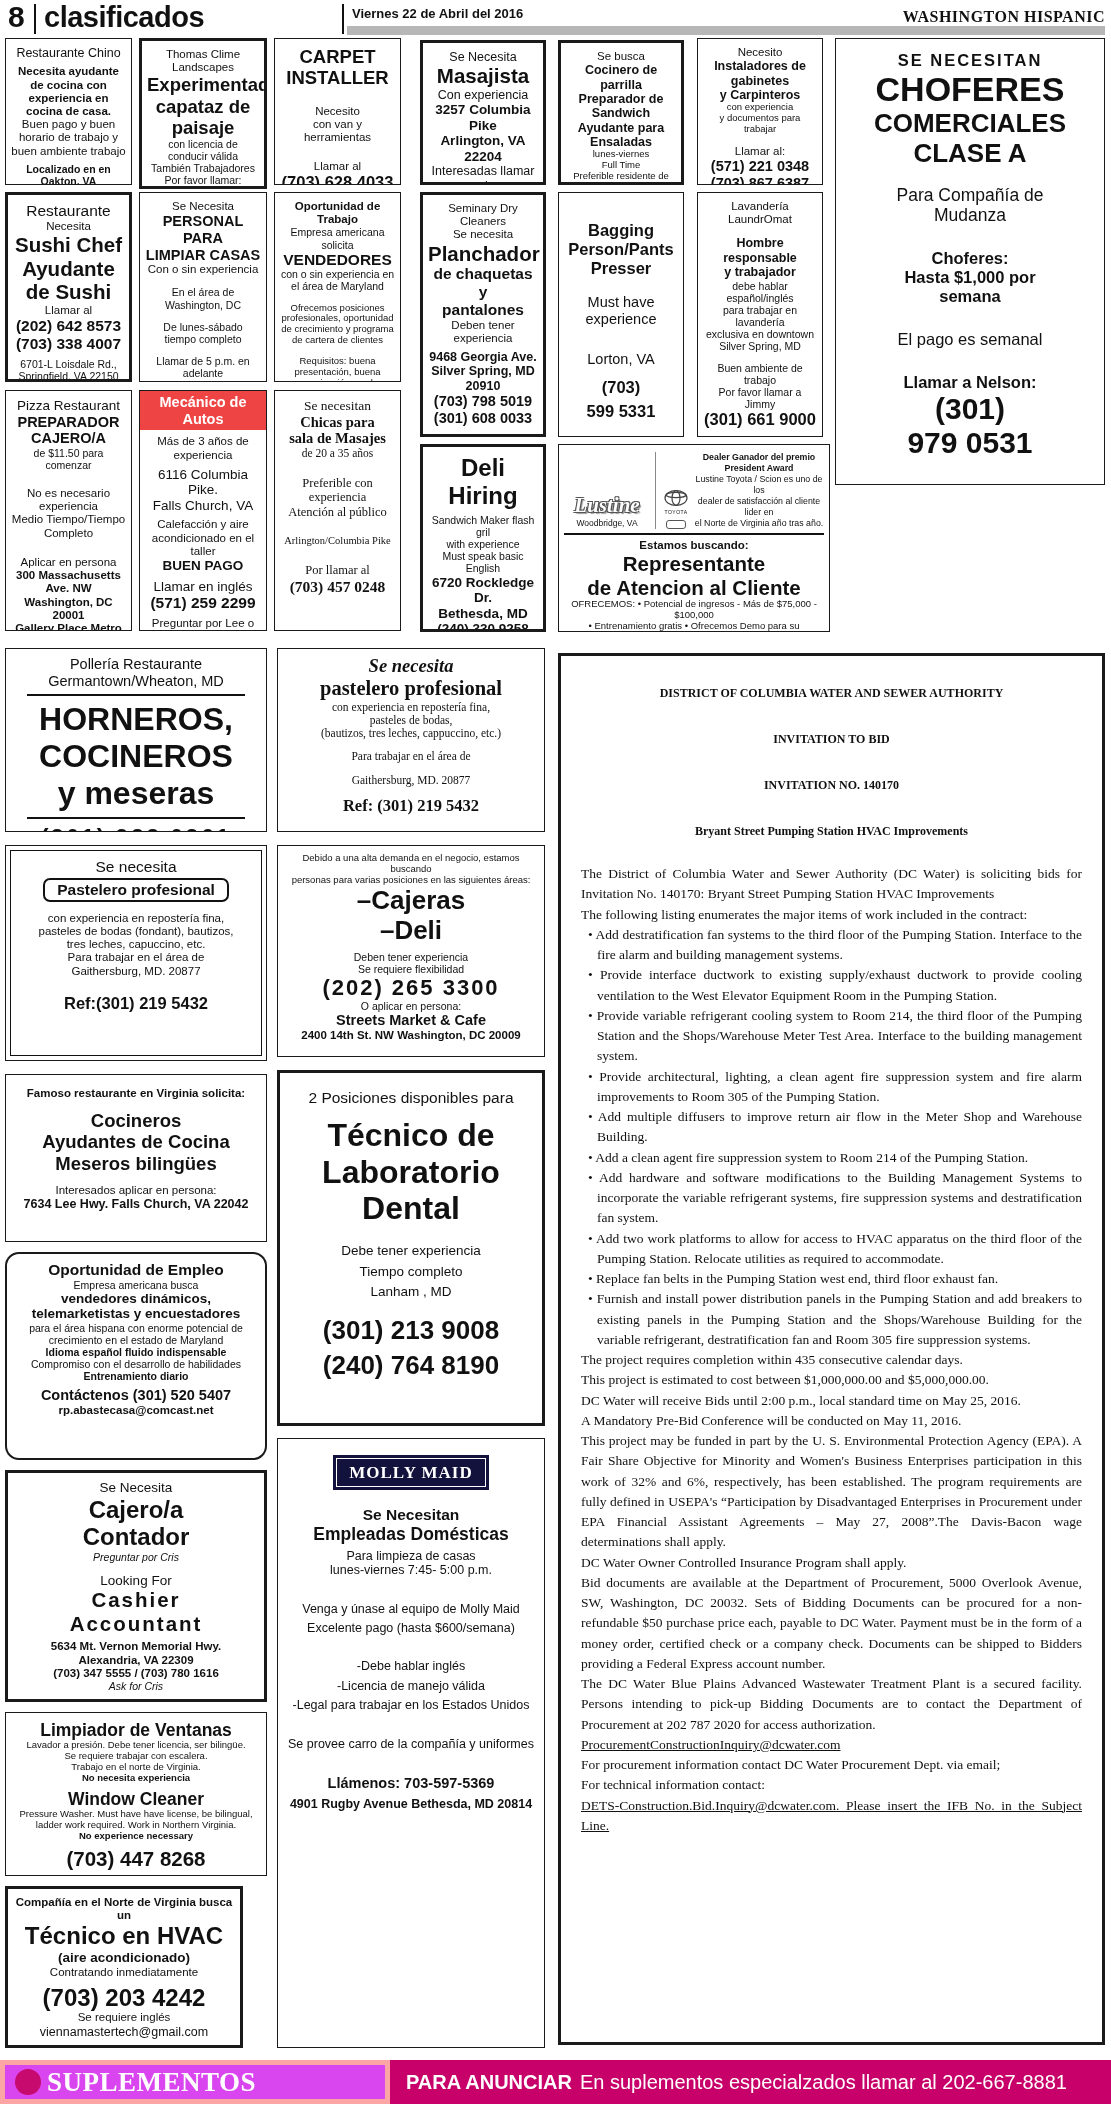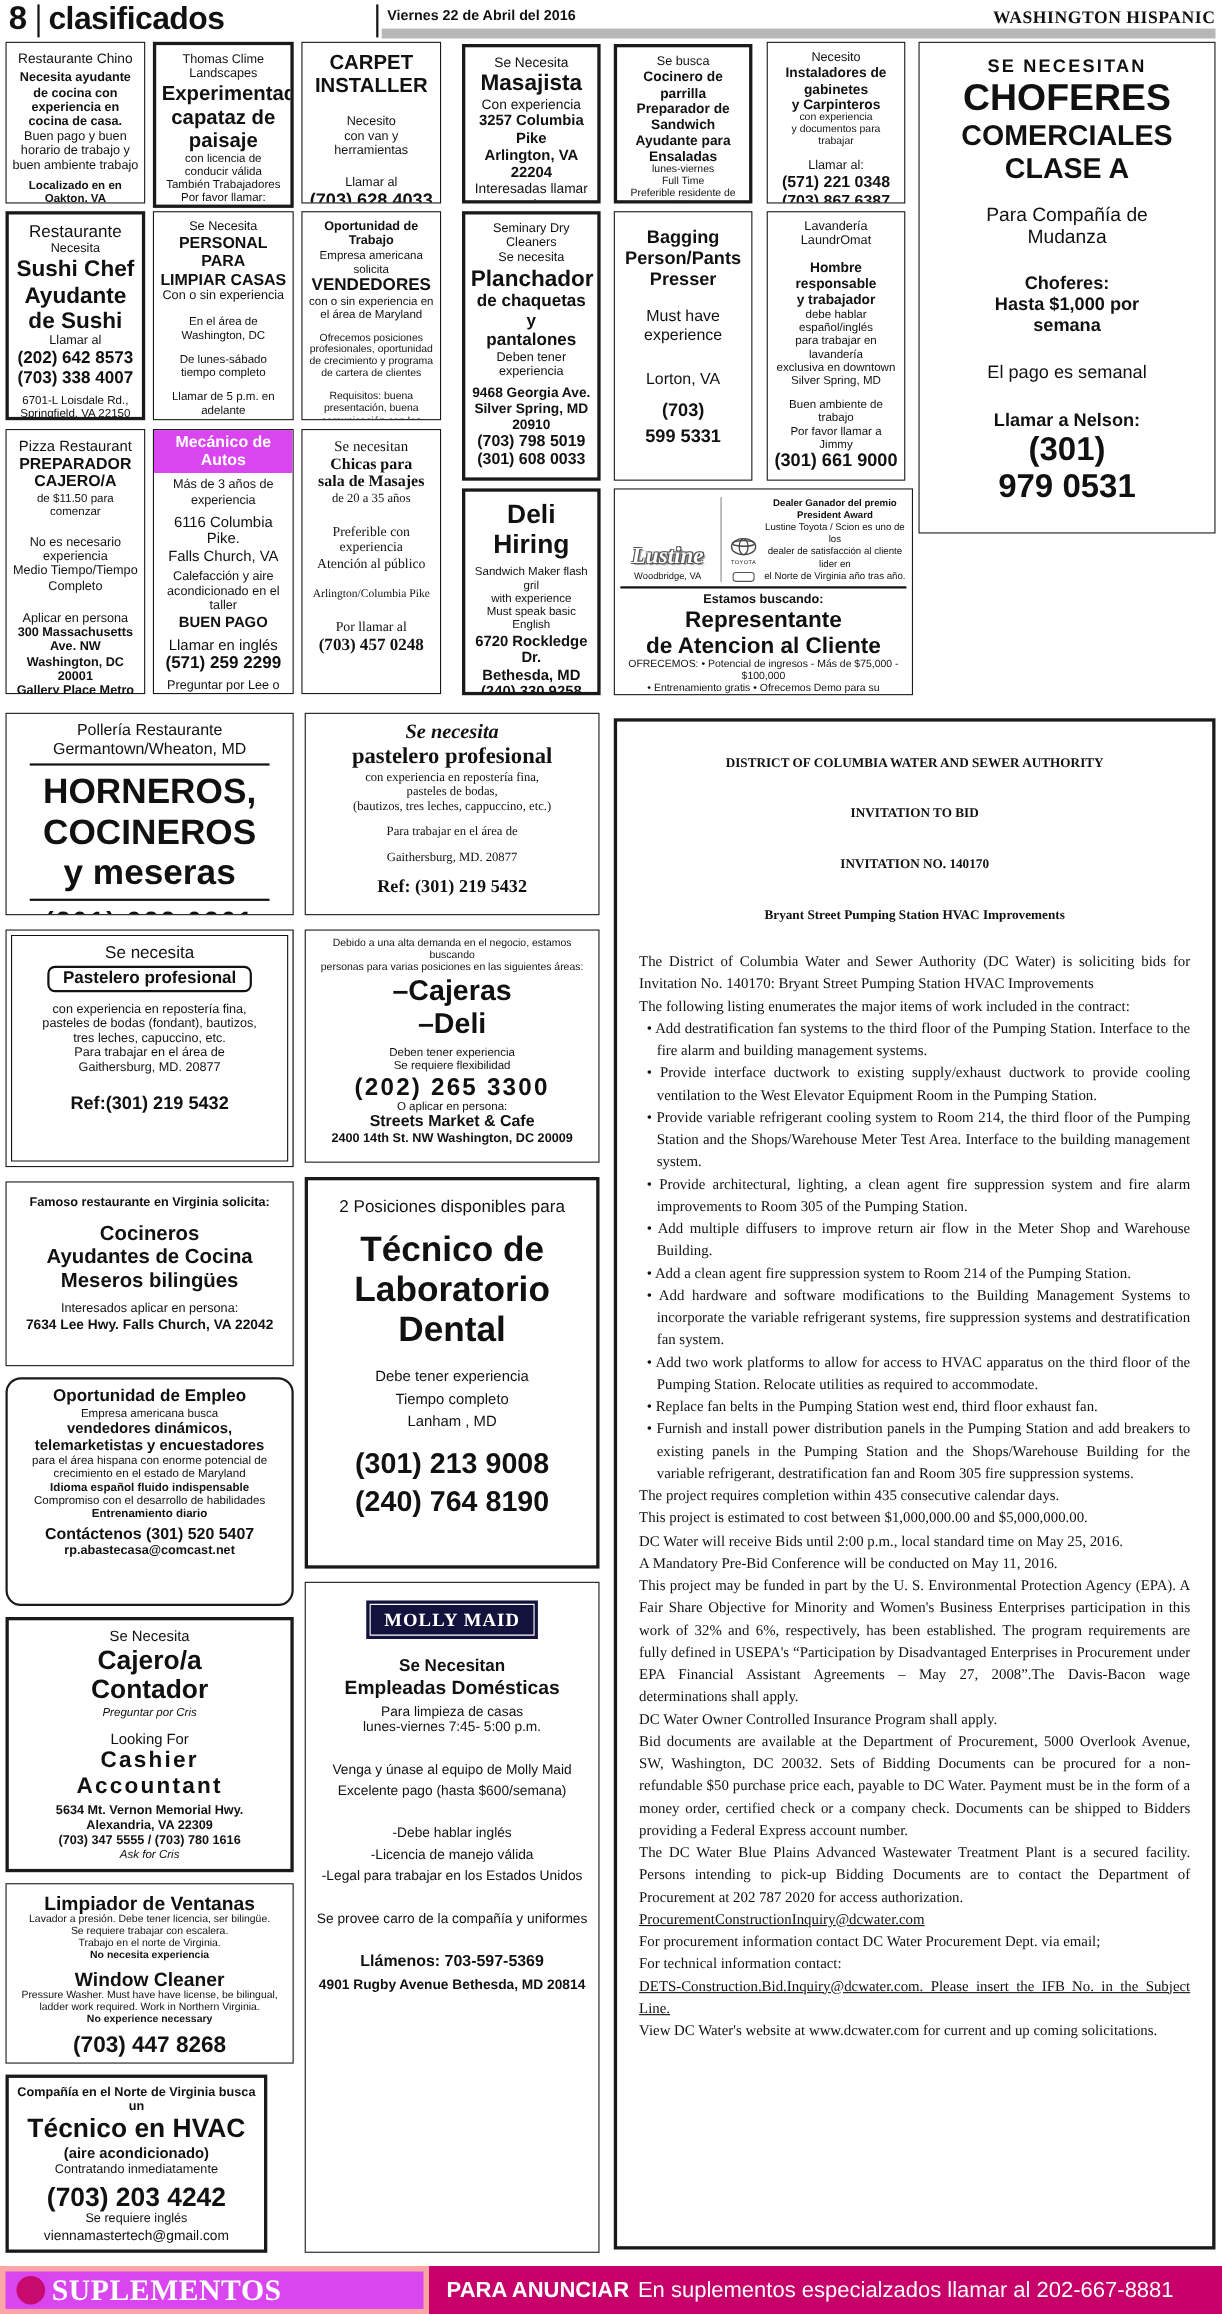--- a/index.html
+++ b/index.html
@@ -20,21 +20,21 @@
   .serif{font-family:"Liberation Serif",serif;}
   .ln{line-height:1.15;}.s9{font-size:9.5px}.s10{font-size:10.5px}.s11{font-size:11.5px}
   .s12{font-size:12.5px}.s13{font-size:13.5px}.s14{font-size:14.5px}.s15{font-size:15.5px}
   .s16{font-size:16.5px}.s17{font-size:17.5px}.s18{font-size:18.5px}.s20{font-size:20.5px}
   .s22{font-size:22px}.s24{font-size:24px}.s26{font-size:26px}
   .s30{font-size:30px}.s32{font-size:32px}.s34{font-size:34px}
   .b{font-weight:bold}.i{font-style:italic}
   .mt{margin-top:5px}.mt2{margin-top:10px}.mt3{margin-top:16px}.mt4{margin-top:24px}.ls2{letter-spacing:2px}
   .u{text-decoration:underline}
   .rule{border-top:2px solid #111;margin:5px 16px;height:0;}
-  .bar{background:#d946ef;color:#fff;margin:-7px -5px 5px;padding:3px 0;}
+  .bar{background:#ef4444;color:#fff;margin:-7px -5px 5px;padding:3px 0;}
   .boxed{display:inline-block;border:2px solid #111;border-radius:7px;padding:1px 12px;margin-top:2px;}
   .frame{box-shadow:inset 0 0 0 4px #fff, inset 0 0 0 5px #111;padding:12px 10px;}
   .round{border-radius:14px;border-width:2px;}
   
   .lus-head{display:flex;align-items:flex-end;text-align:left;}
   .lus-left{width:86px;flex:none;text-align:center;}
   .lus-logo{font-family:"Liberation Serif",serif;font-weight:bold;font-style:italic;font-size:21px;color:#fff;
             text-shadow:-1px -1px 0 #555,1px -1px 0 #555,-1px 1px 0 #555,1px 1px 0 #555,2px 2px 1px #999;}
   .lus-city{font-size:8.5px;margin-top:2px;}
   .lus-vr{width:1px;background:#888;align-self:stretch;margin:0 5px;flex:none;}
@@ -203,21 +203,21 @@
         <div class="ln s20 b">Planchador</div>
         <div class="ln s15 b">de chaquetas y</div>
         <div class="ln s15 b">pantalones</div>
         <div class="ln s11">Deben tener experiencia</div>
         <div class="ln s12 b mt">9468 Georgia Ave.</div>
         <div class="ln s12 b">Silver Spring, MD 20910</div>
         <div class="ln s14 b">(703) 798 5019</div>
         <div class="ln s14 b">(301) 608 0033</div>
       </div>
     </div>
-  <div class="ad" style="left:558px;top:192px;width:126px;height:245px;padding-top:14px">
+  <div class="ad" style="left:558px;top:192px;width:126px;height:245px;padding-top:28px">
       <div>
         <div class="ln s16 b">Bagging</div>
         <div class="ln s16 b">Person/Pants</div>
         <div class="ln s16 b">Presser</div>
         <div class="ln s14 mt3">Must have</div>
         <div class="ln s14">experience</div>
         <div class="ln s14 mt4">Lorton, VA</div>
         <div class="ln s16 b mt2">(703)</div>
         <div class="ln s16 b mt">599 5331</div>
       </div>
@@ -491,21 +491,20 @@
         <div class="ln p">DC Water will receive Bids until 2:00 p.m., local standard time on May 25, 2016.</div>
         <div class="ln p">A Mandatory Pre-Bid Conference will be conducted on May 11, 2016.</div>
         <div class="ln p">This project may be funded in part by the U. S. Environmental Protection Agency (EPA).  A Fair Share Objective for Minority and Women's Business Enterprises participation in this work of 32% and 6%, respectively, has been established.  The program requirements are fully defined in USEPA's “Participation by Disadvantaged Enterprises in Procurement under EPA Financial Assistant Agreements – May 27, 2008”.The Davis-Bacon wage determinations shall apply.</div>
         <div class="ln p">DC Water Owner Controlled Insurance Program shall apply.</div>
         <div class="ln p">Bid documents are available at the Department of Procurement, 5000 Overlook Avenue, SW, Washington, DC 20032.  Sets of Bidding Documents can be procured for a non-refundable $50 purchase price each, payable to DC Water.  Payment must be in the form of a money order, certified check or a company check.  Documents can be shipped to Bidders providing a Federal Express account number.</div>
         <div class="ln p">The DC Water Blue Plains Advanced Wastewater Treatment Plant is a secured facility.  Persons intending to pick-up Bidding Documents are to contact the Department of Procurement at 202 787 2020 for access authorization.</div>
         <div class="ln p u">ProcurementConstructionInquiry@dcwater.com</div>
         <div class="ln p">For procurement information contact DC Water Procurement Dept. via email;</div>
         <div class="ln p">For technical information contact:</div>
         <div class="ln p u">DETS-Construction.Bid.Inquiry@dcwater.com.  Please insert the IFB No. in the Subject Line.</div>
-        <div class="ln p">View DC Water's website at www.dcwater.com for current and up coming solicitations.</div>
       </div>
     </div>
 
   <div class="footer">
     <div class="foot-left">
       <span class="foot-dot"></span>
       <span class="foot-title">SUPLEMENTOS</span>
     </div>
     <div class="foot-right">
       <span class="foot-bold">PARA ANUNCIAR</span>

